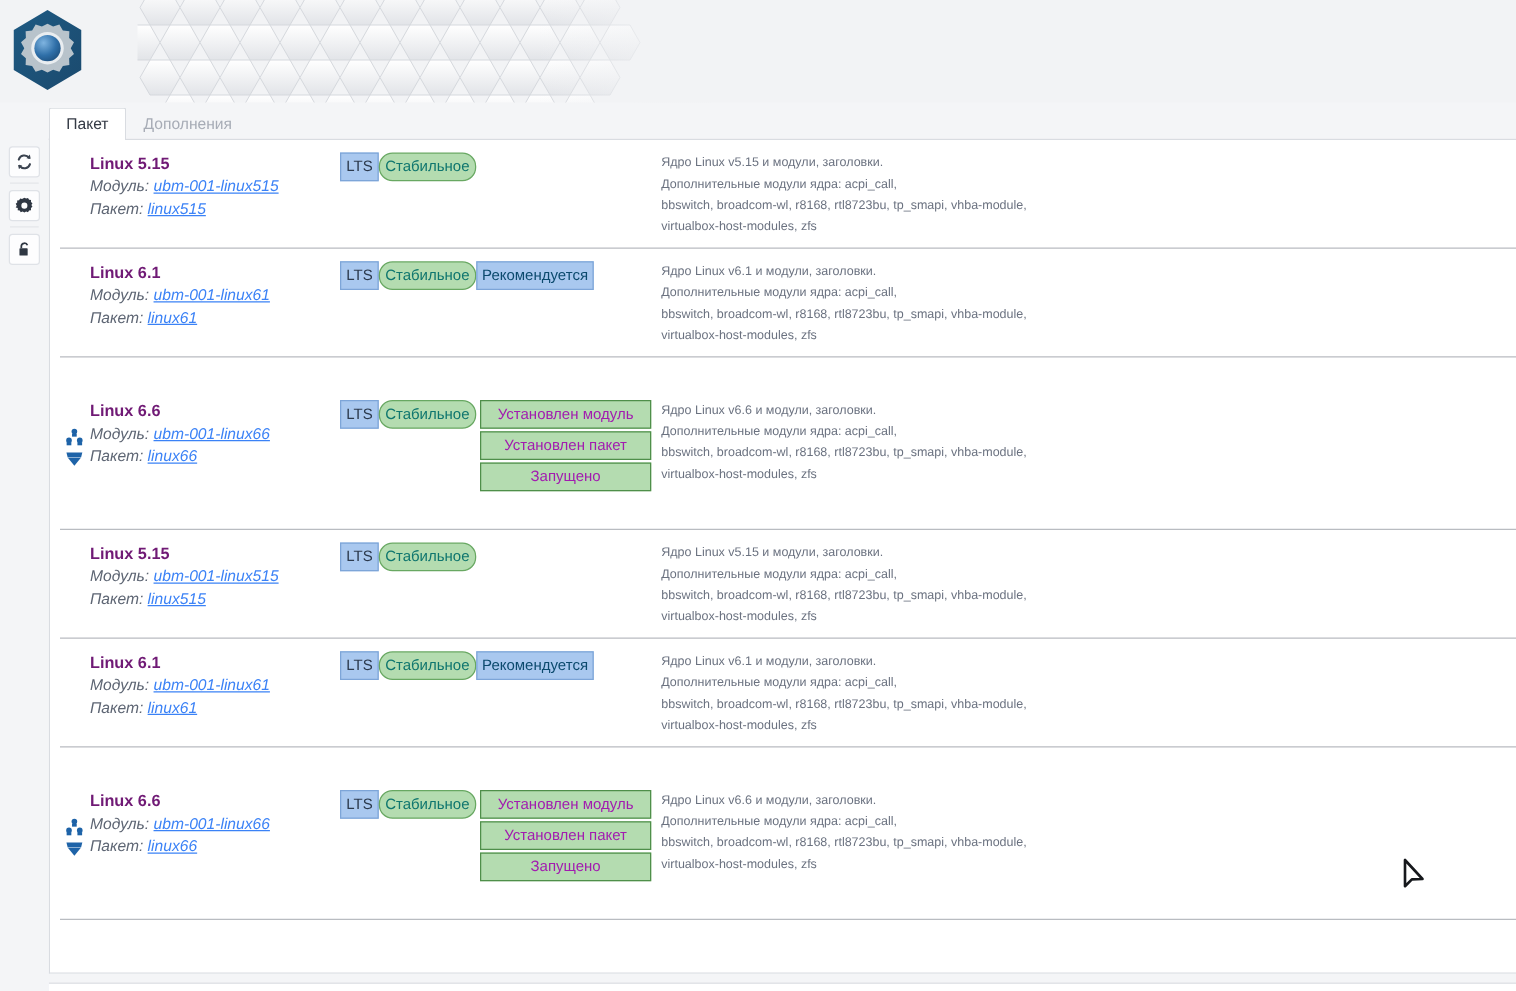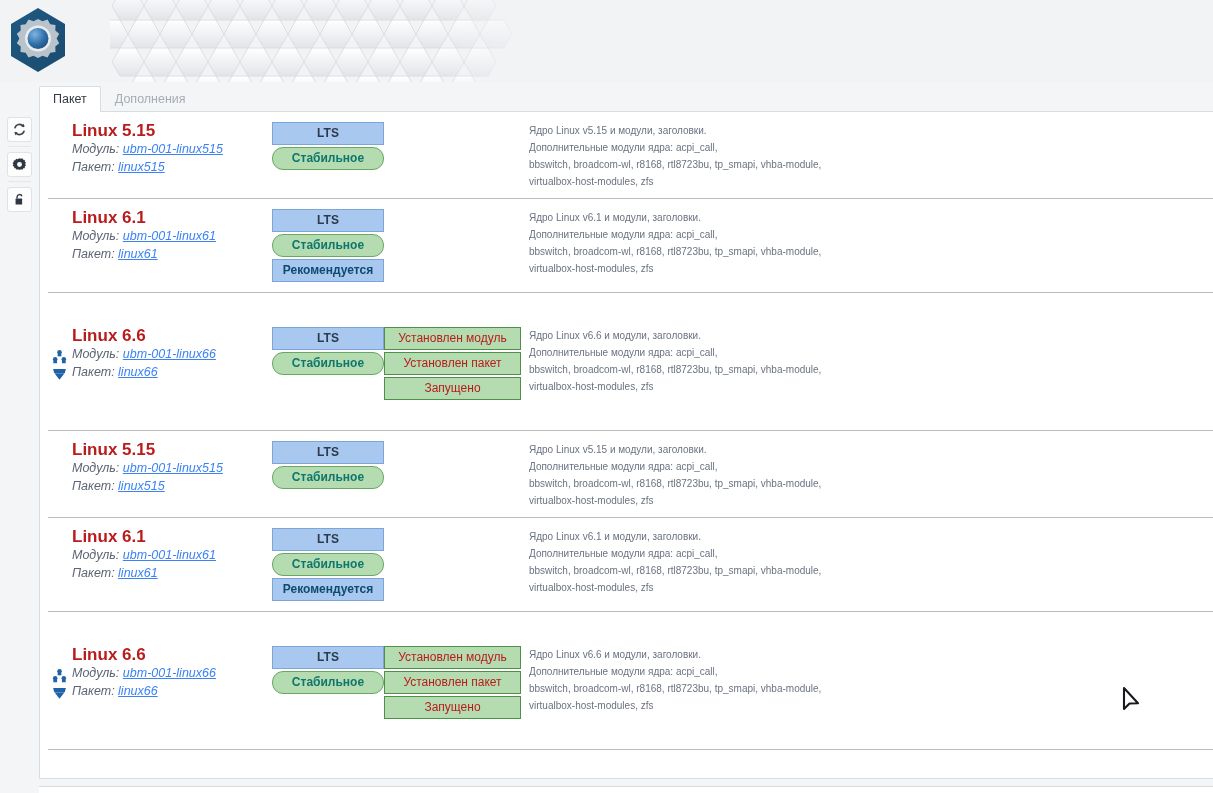--- a/index.html
+++ b/index.html
@@ -148,23 +148,23 @@
     width: 1165px;
   }
 
   .col-name {
     width: 232px;
     padding-left: 32px;
     padding-top: 10px;
     position: relative;
   }
   .kname {
-    font-size: 17px;
+    font-size: 13px;
     font-weight: bold;
-    color: #b91c1c;
+    color: #701a75;
     line-height: 18px;
   }
   .kline {
     font-size: 12.5px;
     font-style: italic;
     color: #5d6573;
     line-height: 18px;
     white-space: nowrap;
   }
   .klink {
@@ -178,23 +178,22 @@
     left: 12px;
     top: 32px;
     width: 16px;
   }
   .mini-icon { display: block; margin-bottom: 2px; }
 
   .col-badges {
     width: 112px;
     padding-top: 10px;
     display: flex;
-    flex-direction: column;
+    flex-direction: row;
     align-items: stretch;
-    font-weight: bold;
   }
   .col-state {
     width: 137px;
     padding-top: 10px;
     display: flex;
     flex-direction: column;
     align-items: stretch;
   }
   .col-desc {
     flex: 1;
@@ -211,21 +210,21 @@
     padding: 3px 4px 4px 4px;
     line-height: 14px;
     border: 1px solid;
     margin-bottom: 2px;
     cursor: pointer;
     white-space: nowrap;
   }
   .badge-blue   { background: #a9c8ef; border-color: #7da5d8; color: #2c3a4d; }
   .badge-green  { background: #b4dcb0; border-color: #68a862; color: #0f766e; border-radius: 11px; }
   .badge-recom  { background: #a9c8ef; border-color: #7da5d8; color: #0c4a6e; }
-  .badge-state  { background: #b4dcb0; border-color: #4f8f4a; color: #b91c1c; }
+  .badge-state  { background: #b4dcb0; border-color: #4f8f4a; color: #a21caf; }
 
   .cursor {
     position: absolute;
     left: 1118px; top: 684px;
     width: 26px; height: 30px;
     pointer-events: none;
     z-index: 30;
   }
 </style>
 </head>

